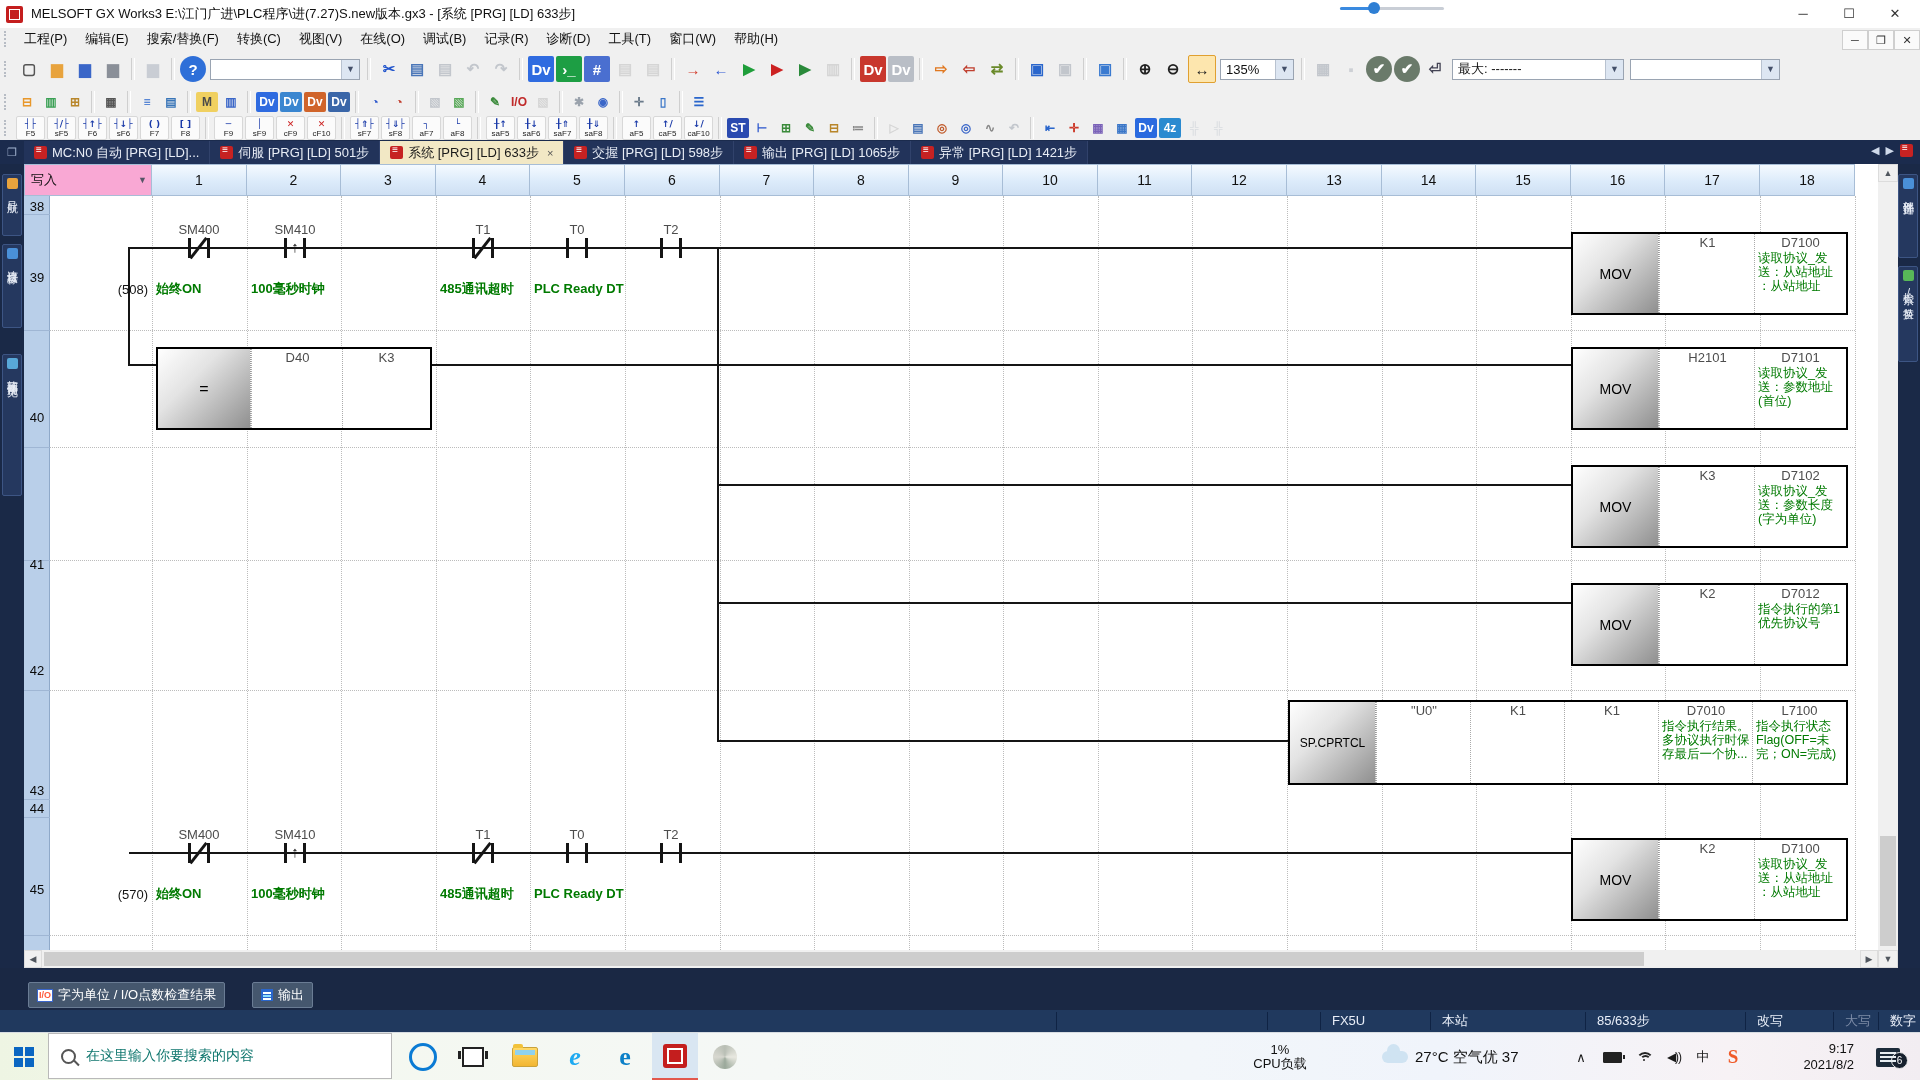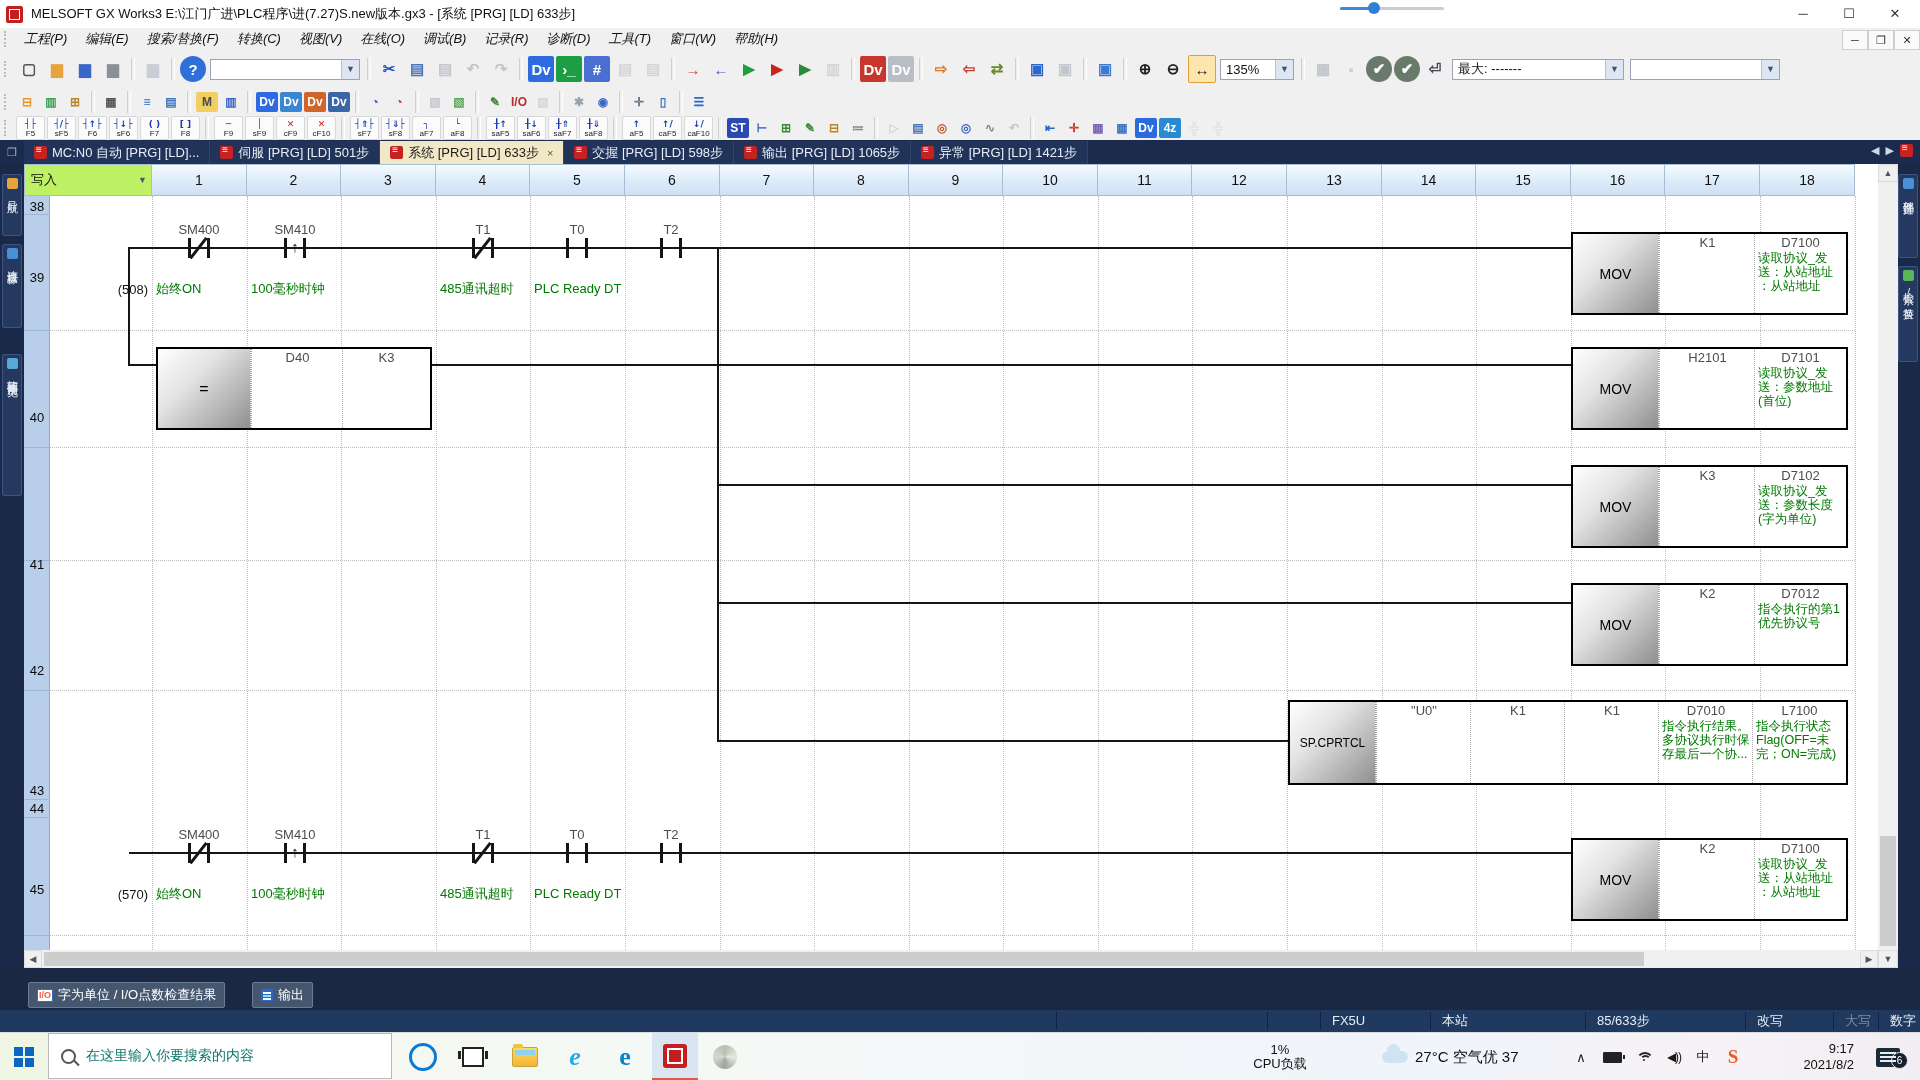--- a/index.html
+++ b/index.html
@@ -49,39 +49,39 @@
   .dockstrip{position:absolute;top:164px;width:24px;height:846px;background:#1a2947;}
   .vtab{position:absolute;left:2px;width:20px;background:#25385f;border:1px solid #3d5584;border-radius:2px;color:#e8edf6;
         font-size:11px;display:flex;flex-direction:column;align-items:center;padding-top:3px;box-sizing:border-box;}
   .vtab .vtxt{writing-mode:vertical-rl;text-orientation:upright;letter-spacing:1px;margin-top:3px;}
   .vicon{width:11px;height:11px;border-radius:2px;flex:none;}
   
   #editor-bg{position:absolute;left:24px;top:164px;width:1854px;height:786px;background:#fff;}
   .colh{position:absolute;top:164px;height:32px;background:linear-gradient(#f5faff,#dcebfa 55%,#cfe0f3);
         border-right:1px solid #a7bdd6;border-bottom:1px solid #a7bdd6;border-top:1px solid #a7bdd6;box-sizing:border-box;
         display:flex;align-items:center;justify-content:center;font-size:14px;color:#111;}
-  #mode-cell{position:absolute;left:24px;top:164px;width:128px;height:32px;background:#bef264;border:1px solid #a7bdd6;box-sizing:border-box;
+  #mode-cell{position:absolute;left:24px;top:164px;width:128px;height:32px;background:#f9a8d4;border:1px solid #a7bdd6;box-sizing:border-box;
         font-size:13px;color:#111;display:flex;align-items:center;padding-left:6px;}
   #mode-cell .caret{position:absolute;right:4px;font-size:9px;color:#556;}
   #gutter{position:absolute;left:24px;top:196px;width:26px;height:754px;background:#b9cfe9;border-right:1px solid #8fa9c9;box-sizing:border-box;}
   .rownum{position:absolute;left:24px;width:26px;text-align:center;font-size:13px;color:#0a0a0a;}
   .gv{position:absolute;top:196px;height:754px;width:0;border-left:1px dotted #bcbcbc;}
   .gh{position:absolute;left:50px;width:1805px;height:0;border-top:1px dotted #bcbcbc;}
   .gutline{position:absolute;left:24px;width:26px;height:0;border-top:1px solid #9fb6d4;}
   .lcomment{position:absolute;left:50px;width:1805px;height:18px;background:#a8ffff;border:2px solid #0aa148;box-sizing:border-box;
         font-size:13px;color:#072a33;line-height:14px;padding-left:4px;}
   .wire{position:absolute;height:2px;background:#151515;}
   .vwire{position:absolute;width:2px;background:#151515;}
   .cname{position:absolute;width:90px;text-align:center;font-size:13px;color:#4d4d4d;}
   .csym{position:absolute;width:22px;height:20px;}
   .csym .b{position:absolute;top:0;width:3px;height:20px;background:#151515;}
   .csym .bl{left:0;} .csym .br{right:0;}
   .csym .slash{position:absolute;left:9px;top:-3px;width:2.5px;height:26px;background:#151515;transform:rotate(38deg);}
   .csym .arr{position:absolute;left:0;top:-1px;width:22px;text-align:center;font-size:15px;font-weight:bold;color:#151515;line-height:20px;}
-  .clabel{position:absolute;width:92px;font-size:13px;color:#007a00;line-height:1.15;}
+  .clabel{position:absolute;width:92px;font-size:13px;color:#007a00;line-height:1.15;font-weight:bold;}
   .stepno{position:absolute;width:70px;text-align:right;font-size:13px;color:#141414;}
   .iblock{position:absolute;border:2px solid #000;background:#fff;box-sizing:border-box;}
   .ibox{position:absolute;left:0;top:0;bottom:0;background:linear-gradient(135deg,#ffffff 0%,#e3e3e3 38%,#8f8f8f 100%);
         display:flex;align-items:center;justify-content:center;font-size:14px;color:#000;border-right:1px dotted #999;}
   .icell{position:absolute;top:0;bottom:0;border-left:1px dotted #aaa;}
   .opnd{text-align:center;font-size:13px;color:#4d4d4d;padding-top:1px;}
   .gcmt{position:absolute;left:3px;top:17px;right:2px;font-size:12.5px;color:#007a00;line-height:1.12;white-space:pre-wrap;}
   
   .sb{background:#f0f0f0;position:absolute;}
   .sb .arrow{position:absolute;background:#f0f0f0;color:#50565e;font-size:9px;display:flex;align-items:center;justify-content:center;border:1px solid #dcdcdc;box-sizing:border-box;}
@@ -153,21 +153,21 @@
         <div class="fil"></div>
         <div class="knob"></div>
     </div>
     <div class="wbtn" style="left:1780px">─</div>
     <div class="wbtn" style="left:1826px">☐</div>
     <div class="wbtn" style="left:1872px">✕</div>
   </div>
 
   <div id="menubar">
     <div class="grip"></div>
-    <div id="menu-items" style="display:flex;font-style:italic;">
+    <div id="menu-items" style="display:flex;">
         <div class="menu-item">工程(P)</div>
         <div class="menu-item">编辑(E)</div>
         <div class="menu-item">搜索/替换(F)</div>
         <div class="menu-item">转换(C)</div>
         <div class="menu-item">视图(V)</div>
         <div class="menu-item">在线(O)</div>
         <div class="menu-item">调试(B)</div>
         <div class="menu-item">记录(R)</div>
         <div class="menu-item">诊断(D)</div>
         <div class="menu-item">工具(T)</div>

